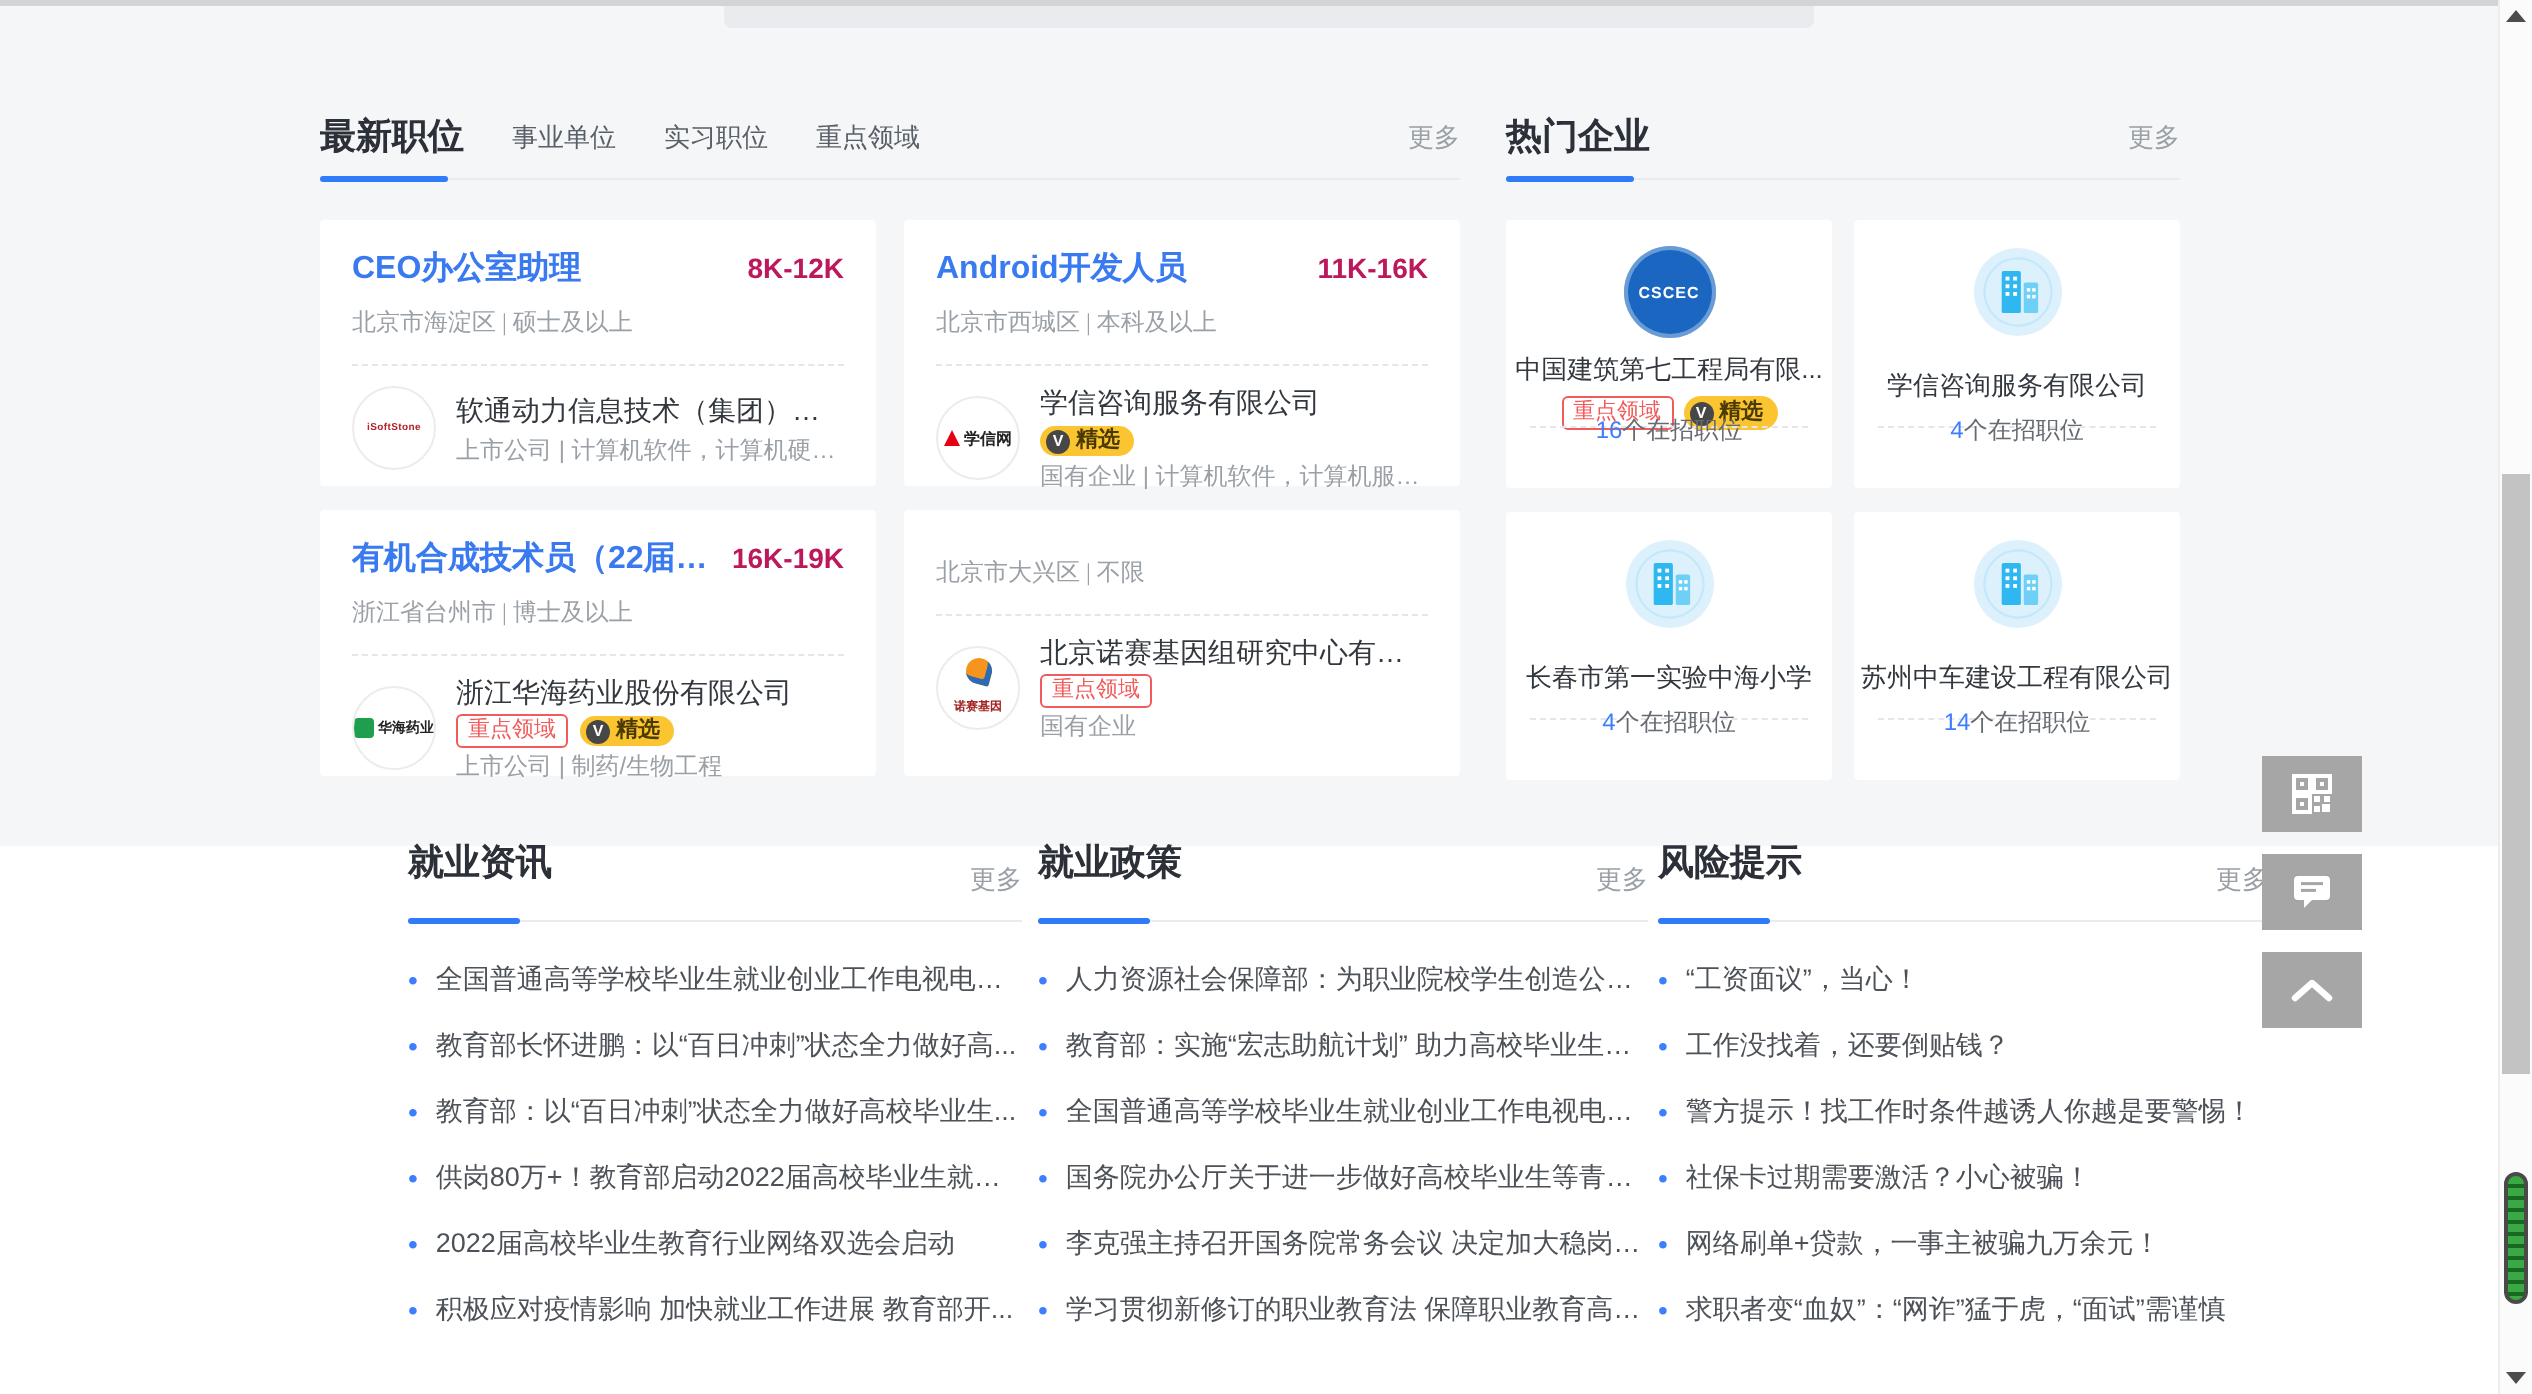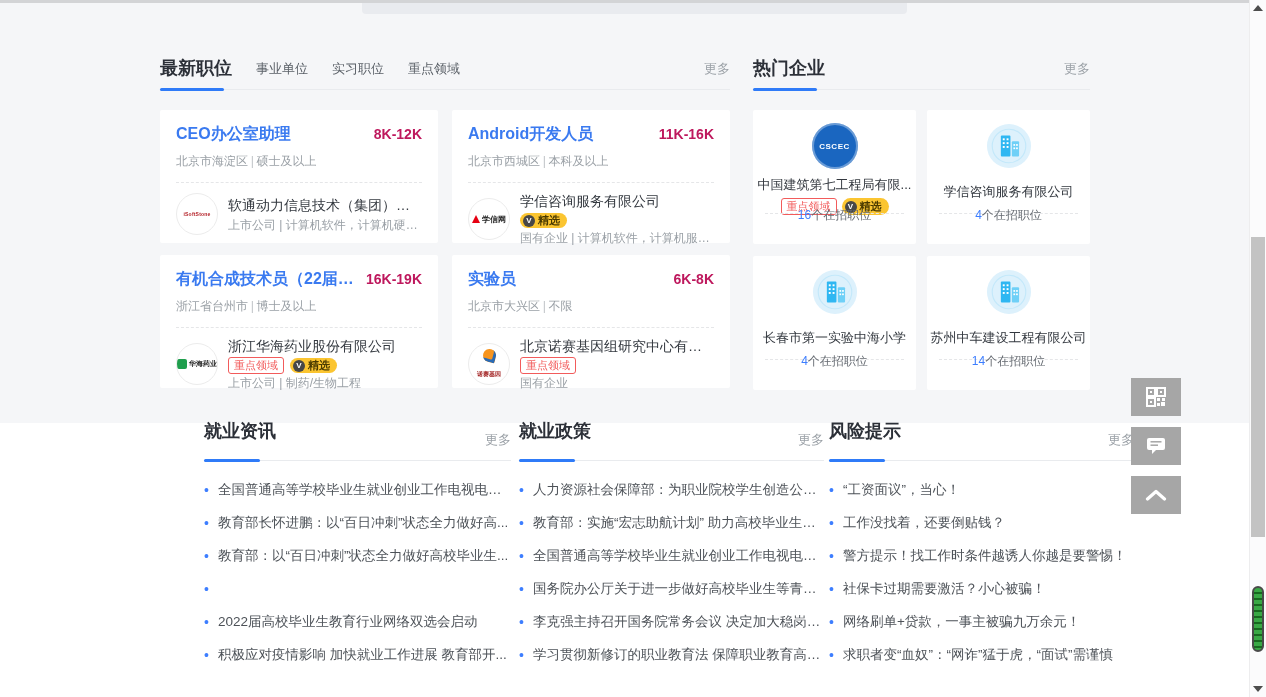--- a/index.html
+++ b/index.html
@@ -196,24 +196,20 @@
                 <i class="v">V</i>
                 <span>精选</span>
               </span>
           </div>
           <div class="jc-tags">上市公司 | 制药/生物工程</div>
         </div>
       </div>
     </div>
 
     <div class="job-card">
-      <div class="jc-top">
-        <span class="jc-title">实验员</span>
-        <span class="jc-salary">6K-8K</span>
-      </div>
       <div class="jc-meta">北京市大兴区 | 不限</div>
       <div class="jc-co">
         <div class="jc-logo">
           <span class="logo-nuosai"><span class="swirl"></span><span class="ntxt">诺赛基因</span></span>
         </div>
         <div class="jc-info">
           <div class="jc-name">北京诺赛基因组研究中心有限公司</div>
           <div class="jc-badges">
             <span class="badge-key">重点领域</span>
           </div>
@@ -337,20 +333,21 @@
         <span class="ntext">教育部长怀进鹏：以“百日冲刺”状态全力做好高...</span>
       </li>
 
       <li class="news-item">
         <span class="dot">•</span>
         <span class="ntext">教育部：以“百日冲刺”状态全力做好高校毕业生...</span>
       </li>
 
       <li class="news-item">
         <span class="dot">•</span>
+        <span class="ntext">供岗80万+！教育部启动2022届高校毕业生就业...</span>
       </li>
 
       <li class="news-item">
         <span class="dot">•</span>
         <span class="ntext">2022届高校毕业生教育行业网络双选会启动</span>
       </li>
 
       <li class="news-item">
         <span class="dot">•</span>
         <span class="ntext">积极应对疫情影响 加快就业工作进展 教育部开...</span>

